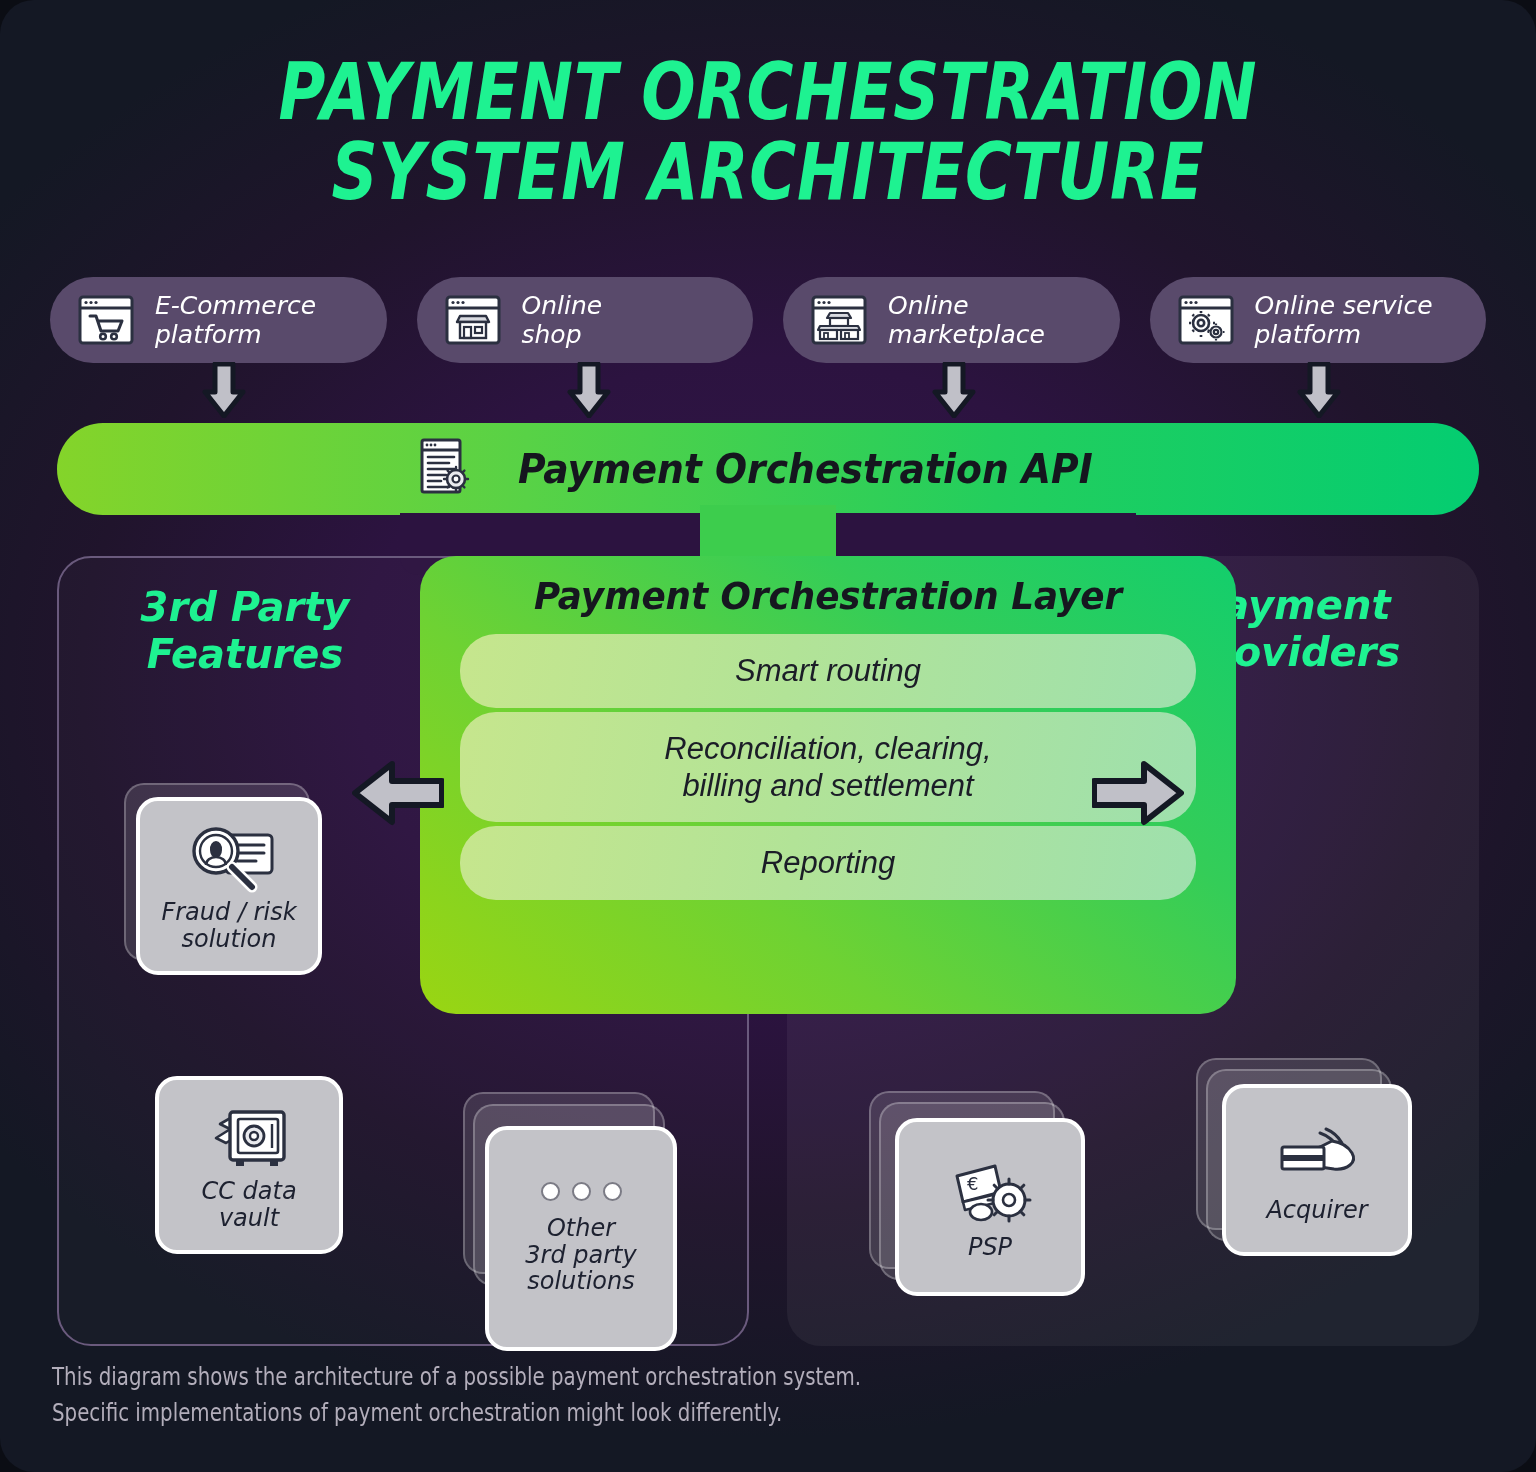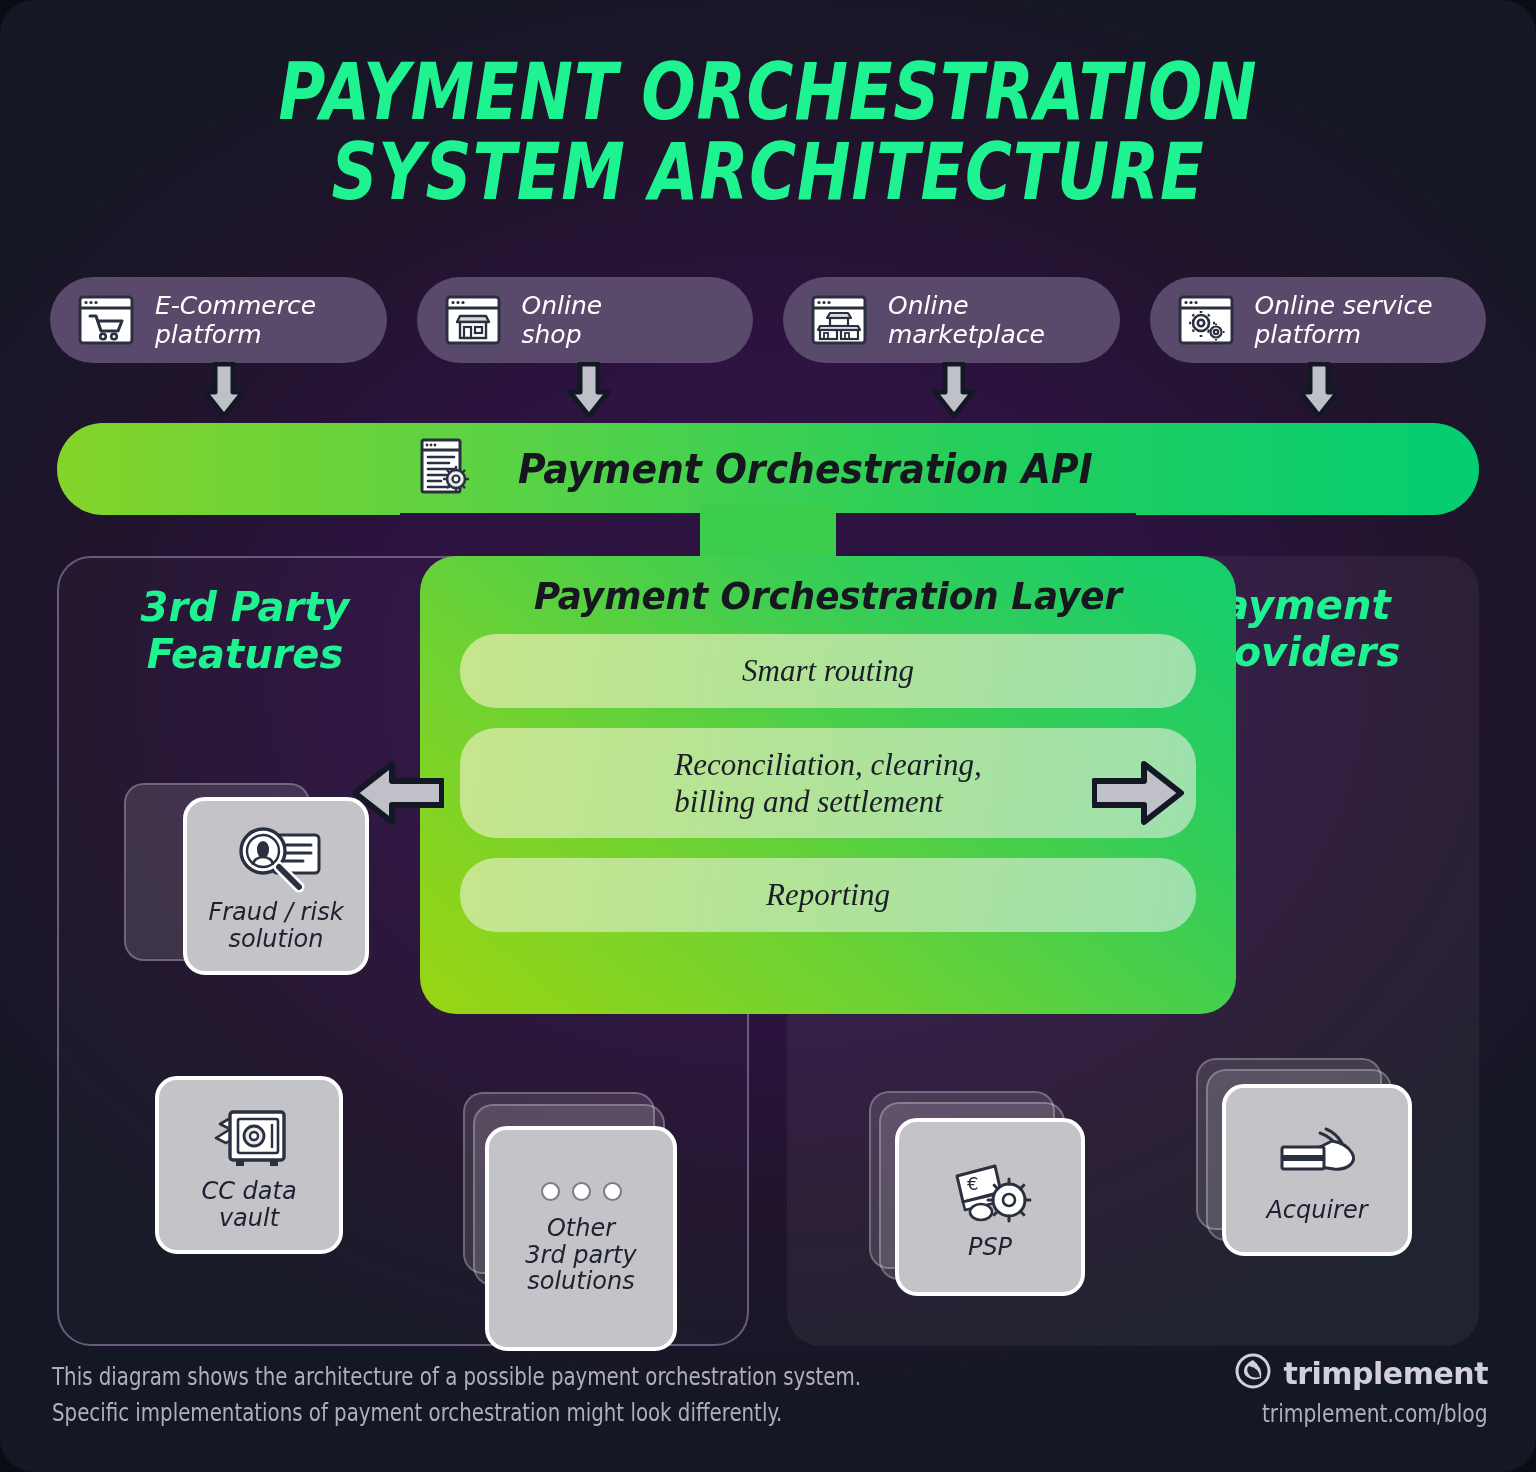--- a/index.html
+++ b/index.html
@@ -142,26 +142,26 @@
     font-family: "DejaVu Sans", sans-serif;
     font-weight: bold; font-style: italic;
     font-size: 38px;
     transform: scaleX(0.94);
     margin-bottom: 16px;
   }
   .layer-pill {
     background: linear-gradient(100deg, #c6e68d 0%, #b2e397 45%, #9ee0ad 100%);
     border-radius: 36px;
     color: #1b1d27;
-    font-family: Liberation Serif, serif;
+    font-family: Liberation Sans, sans-serif;
     font-style: italic;
     font-size: 31px; line-height: 1.2;
     display: flex; align-items: center; justify-content: center;
-    text-align: left;
-    margin-bottom: 20px;
+    text-align: center;
+    margin-bottom: 4px;
     white-space: pre-line;
     padding: 4px 10px;
   }
   .pill-h1 { height: 74px; }
   .pill-h2 { height: 110px; }
   .pill-h3 { height: 74px; }
 
   
   .side-arrow { position: absolute; width: 92px; height: 66px; }
 
@@ -398,21 +398,21 @@
       </svg>
   </div>
   <div class="side-arrow" style="left:1092px; top:760px;">
     <svg viewBox="0 0 92 66" width="92" height="66">
         <path d="M2 21 H52 V4 L89 33 L52 62 V45 H2 z" fill="#c0c0c8" stroke="#141824" stroke-width="6" stroke-linejoin="round"></path>
       </svg>
   </div>
 
   <div class="item" style="left:124px; top:783px; width:200px; height:192px;">
     <div class="stack-shadow" style="left:0; top:0; width:186px; height:178px;"></div>
-    <div class="card-face" style="left:12px; top:14px; width:186px; height:178px;margin-left:47px;">
+    <div class="card-face" style="left:12px; top:14px; width:186px; height:178px;">
       <span class="card-icon">
         <svg viewBox="0 0 92 80" width="92" height="80">
           <rect x="40" y="16" width="46" height="38" rx="4" fill="#fff" stroke="#2b3040" stroke-width="3"></rect>
           <g stroke="#2b3040" stroke-width="3" stroke-linecap="round">
             <line x1="52" y1="26" x2="78" y2="26"></line>
               <line x1="52" y1="34" x2="78" y2="34"></line>
             <line x1="52" y1="42" x2="70" y2="42"></line>
           </g>
           <circle cx="30" cy="32" r="22" fill="#fff" stroke="#2b3040" stroke-width="3.4"></circle>
           <circle cx="30" cy="32" r="16" fill="none" stroke="#2b3040" stroke-width="2.4"></circle>
@@ -499,27 +499,14 @@
           <rect x="8" y="38" width="42" height="6" fill="#2b3040"></rect>
         </svg>
       </span>
       <span class="card-label">Acquirer</span>
     </div>
   </div>
 
   <div class="footer-note">This diagram shows the architecture of a possible payment orchestration system.
 Specific implementations of payment orchestration might look differently.</div>
 
-  <div class="footer-brand">
-    <div class="brand-row">
-      <span>
-        <svg viewBox="0 0 36 36" width="36" height="36">
-          <circle cx="18" cy="18" r="16" fill="none" stroke="#d3d0d9" stroke-width="3"></circle>
-          <path d="M18 7 q10 8 8 18 q-9 4 -16 -3 q-4 -9 8 -15 z" fill="#d3d0d9"></path>
-          <path d="M14 13 q10 2 11 11 q-9 2 -12 -4 q-2 -5 1 -7 z" fill="#1b1f2b"></path>
-        </svg>
-      </span>
-      <span class="brand-name">trimplement</span>
-    </div>
-    <div class="brand-url">trimplement.com/blog</div>
-  </div>
 
 </div>
 
 </body></html>

